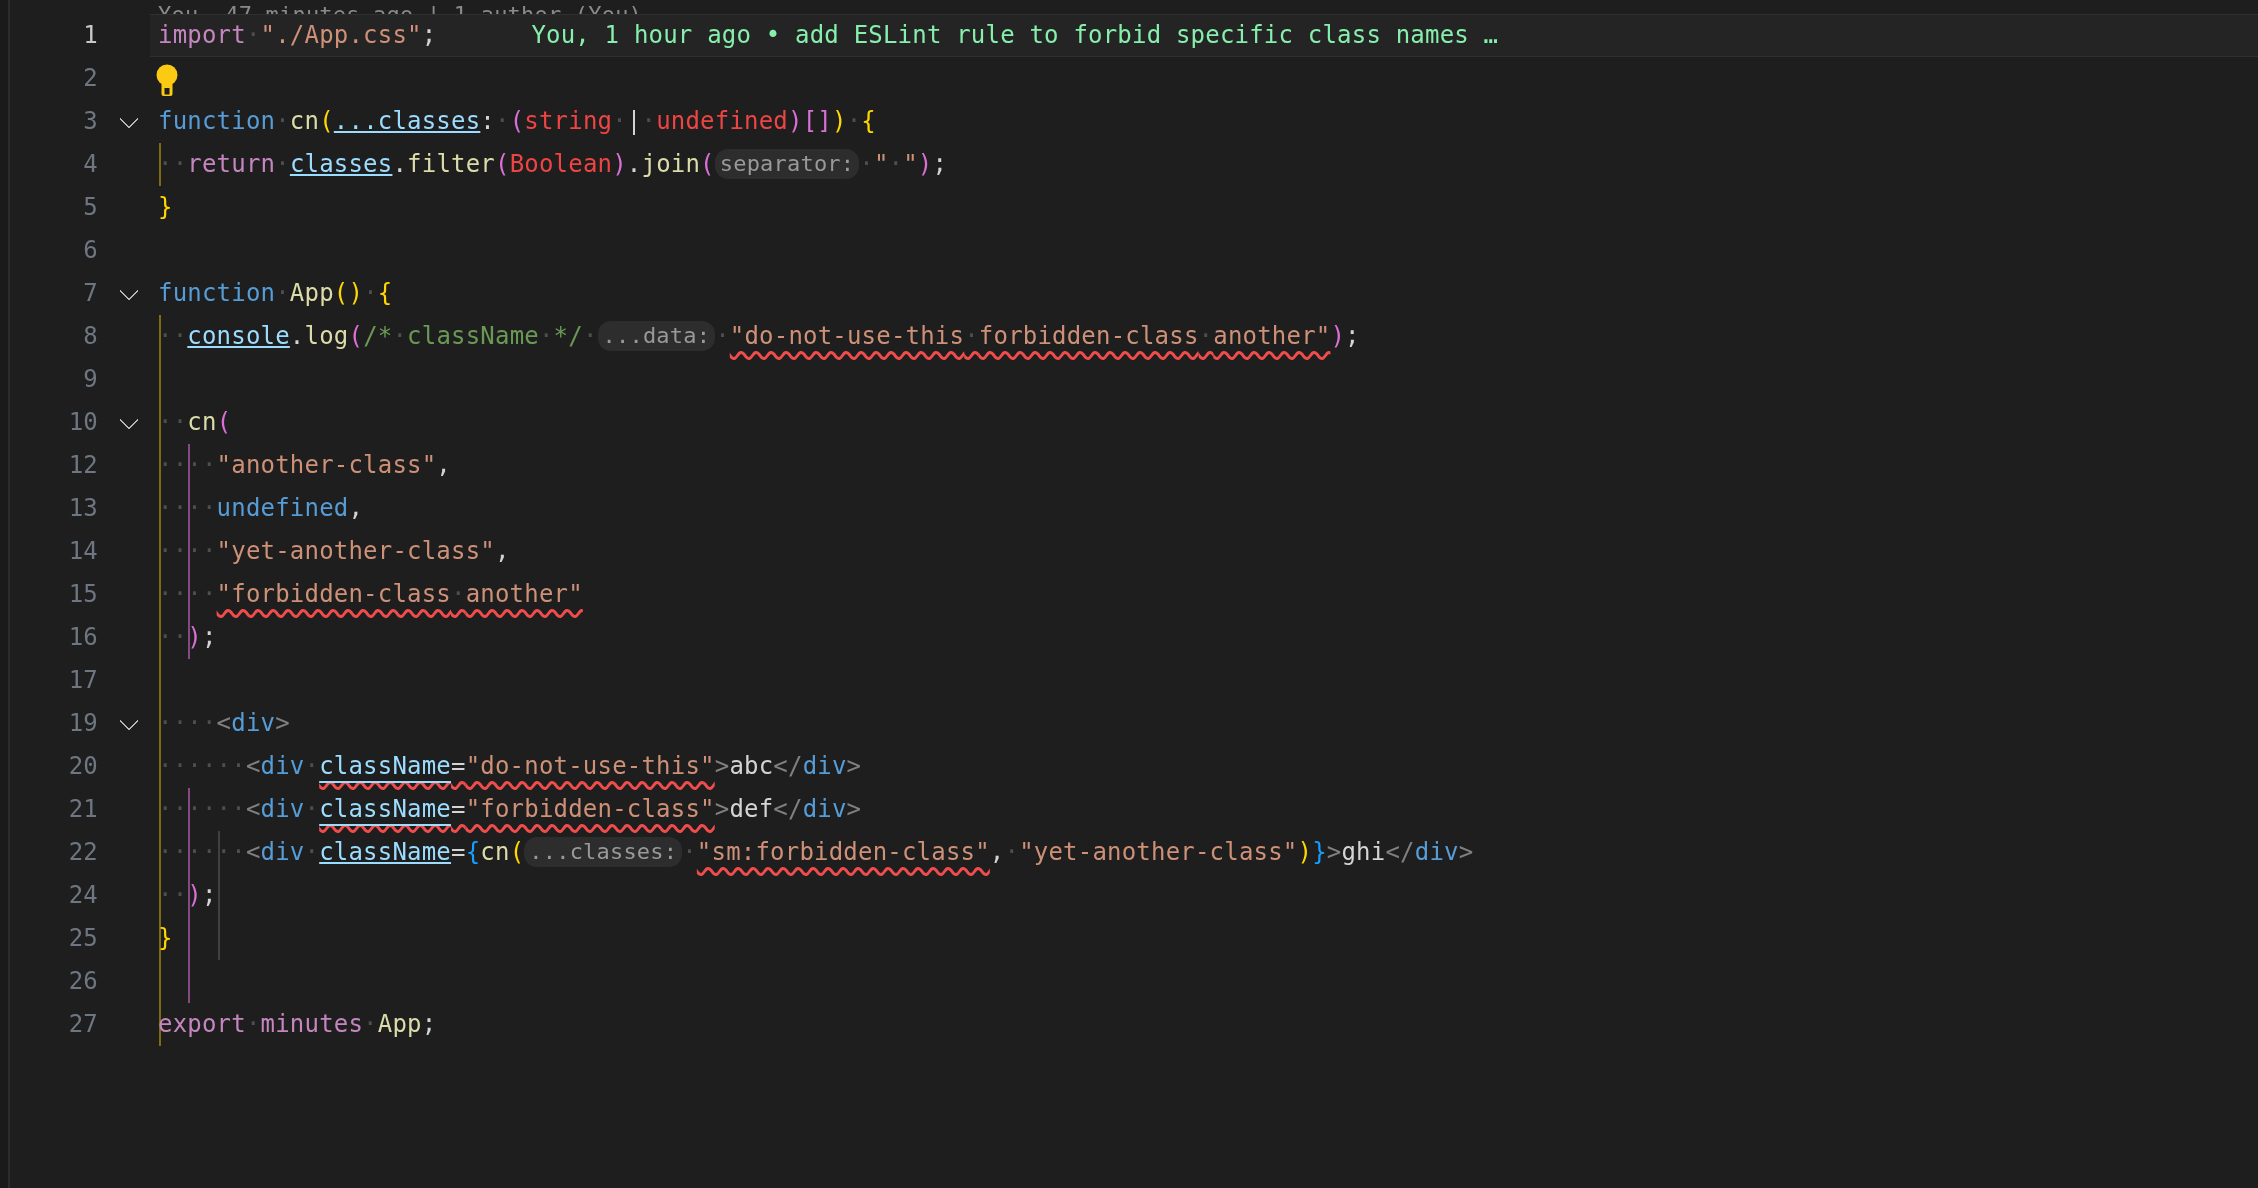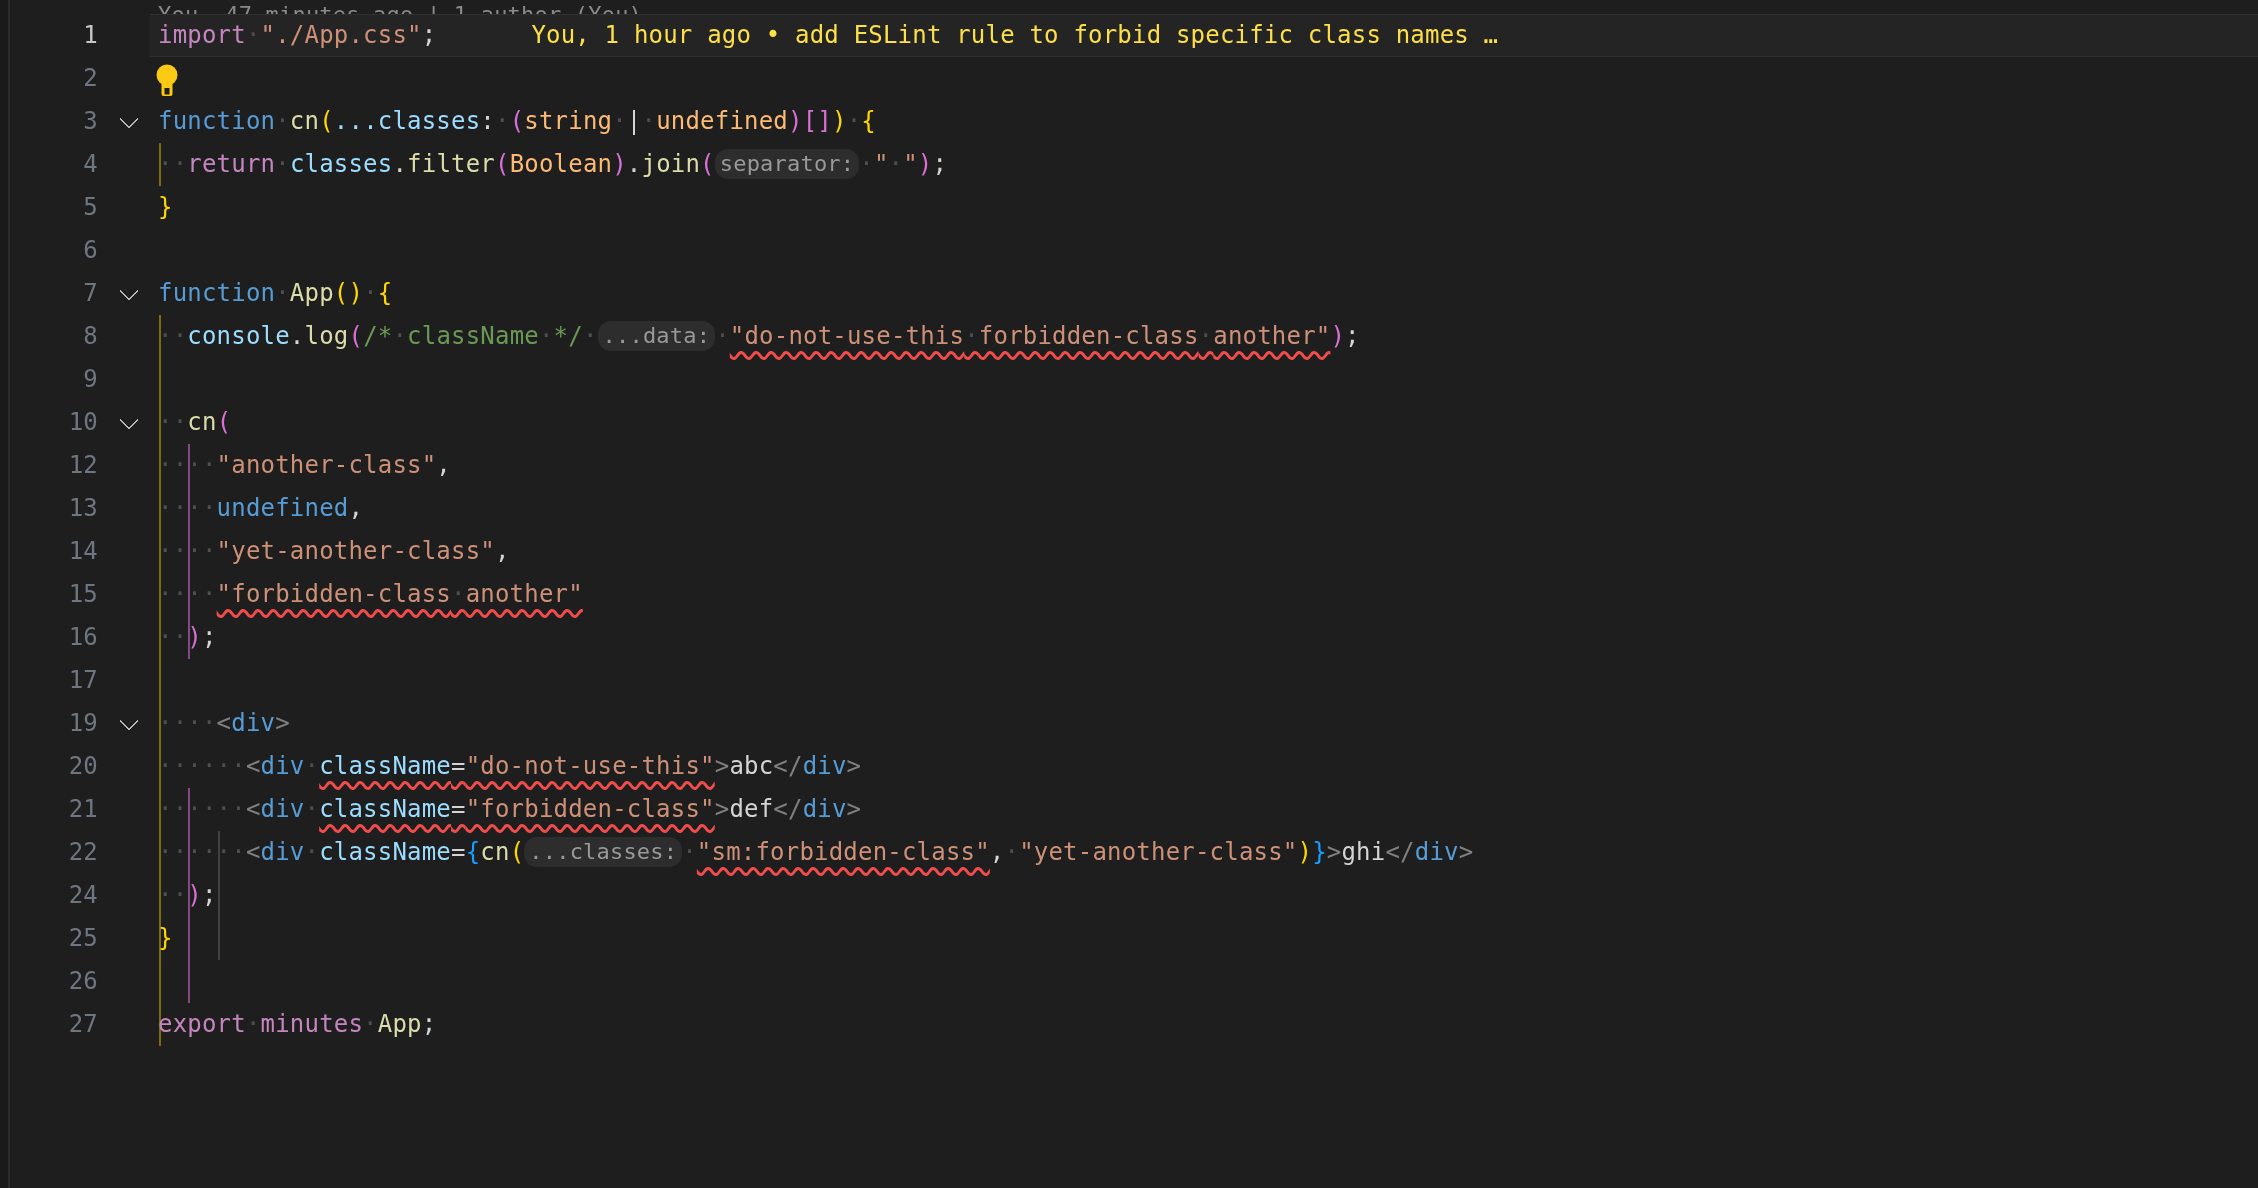--- a/index.html
+++ b/index.html
@@ -46,22 +46,22 @@
     position:relative;flex:1;line-height:43px;white-space:pre;padding-left:8px;
   }
   .row.current .content{
     background:#242424;
     box-shadow:inset 0 1px 0 #303030, inset 0 -1px 0 #303030;
   }
   
   .kw{color:#569cd6;}
   .ctl{color:#c586c0;margin-top:20px;}
   .fn{color:#dcdcaa;}
-  .var{color:#9cdcfe;}
-  .type{color:#fdba74;}
+  .var{color:#9cdcfe;text-decoration:underline;}
+  .type{color:#ef4444;}
   .str{color:#ce9178;}
   .com{color:#6a9955;}
   .pun{color:#d4d4d4;}
   .tagb{color:#808080;}
   .txt{color:#d4d4d4;}
   .ws{color:#4e4e4e;}
   .b1{color:#ffd700;}
   .b2{color:#da70d6;}
   .b3{color:#179fff;}
   .sq{
@@ -70,21 +70,21 @@
     text-underline-offset:7px;
     text-decoration-skip-ink:none;
   }
   .inlay{
     display:inline-block;
     background:#2d2d2d;color:#999999;
     font-size:22px;line-height:30px;
     padding:0 5px;border-radius:13px;
     vertical-align:1px;
   }
-  .blame{color:#fde047;margin-left:95px;}
+  .blame{color:#86efac;margin-left:95px;}
   .bulb{position:absolute;left:6px;top:7px;width:22px;height:34px;cursor:pointer;}
 </style>
 </head>
 <body>
 
 <div class="editor">
   <div class="left-strip"></div>
   <div class="codelens">
     <span>You, 47 minutes ago | 1 author (You)</span>
   </div>

